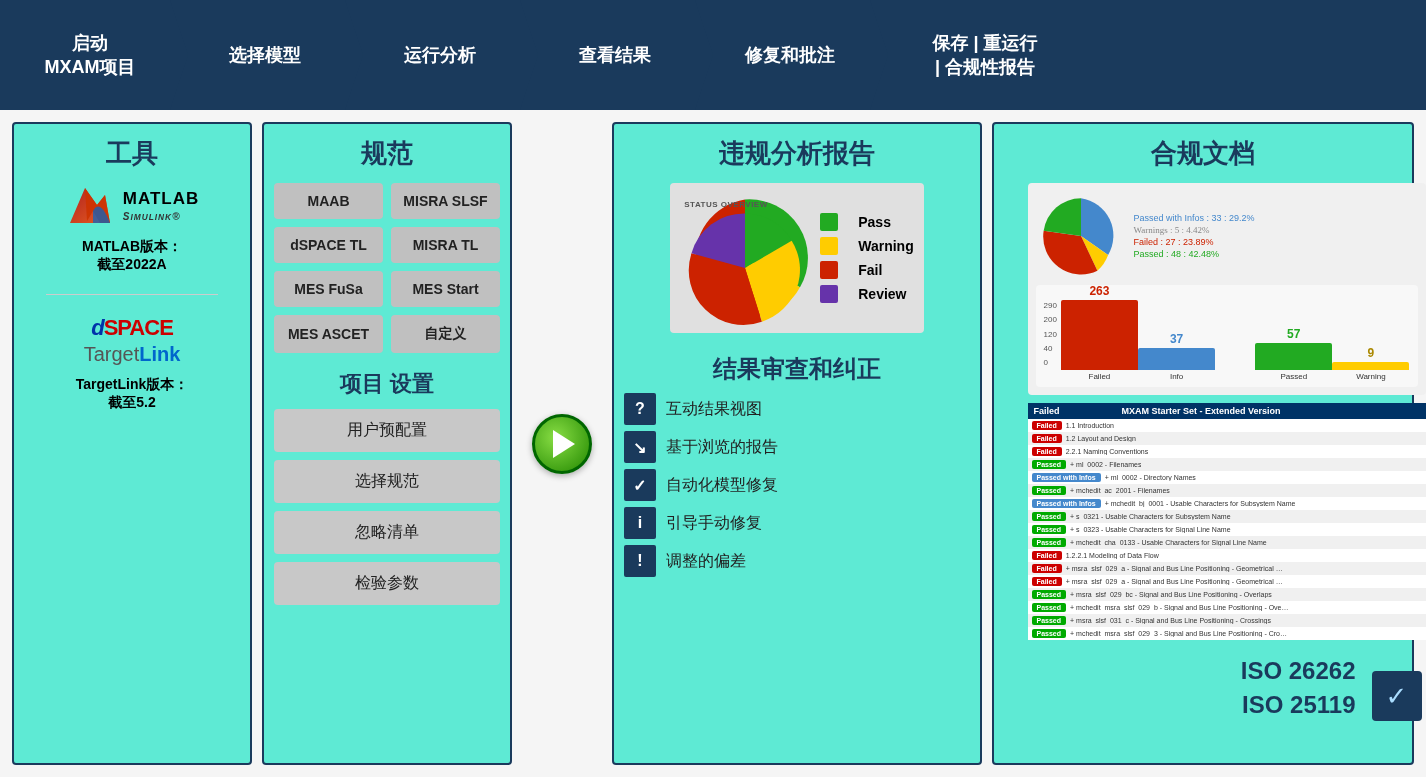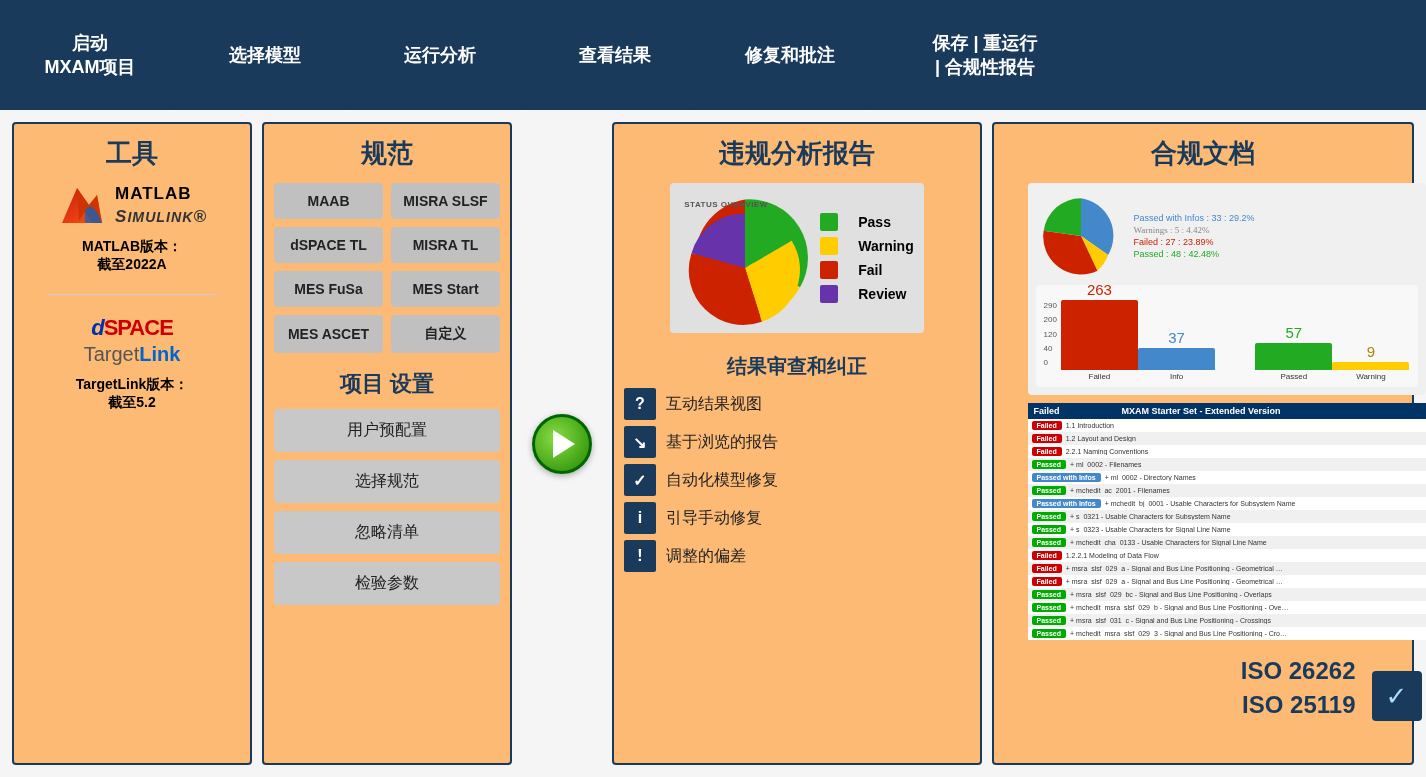--- a/index.html
+++ b/index.html
@@ -63,21 +63,21 @@
       display: flex;
       padding: 12px;
       gap: 10px;
       background: #f5f5f5;
       min-height: calc(777px - 110px);
     }
 
     
     .panel {
       border: 2px solid #1a3a5c;
-      background: #fdba74;
+      background: #5eead4;
       border-radius: 4px;
       display: flex;
       flex-direction: column;
       align-items: center;
       padding: 12px 10px;
     }
     .panel-title {
       font-size: 26px;
       font-weight: bold;
       color: #1a3a5c;
@@ -245,21 +245,21 @@
       width: 0;
       height: 0;
       border-top: 14px solid transparent;
       border-bottom: 14px solid transparent;
       border-left: 22px solid #fff;
       margin-left: 4px;
     }
 
     
     .result-title {
-      font-size: 20px;
+      font-size: 24px;
       font-weight: bold;
       color: #1a3a5c;
       margin: 10px 0 8px 0;
       text-align: center;
     }
     .result-actions {
       display: flex;
       flex-direction: column;
       gap: 6px;
       width: 100%;
@@ -310,22 +310,22 @@
       border-radius: 4px;
       padding: 6px 8px;
     }
     .bar-col {
       display: flex;
       flex-direction: column;
       align-items: center;
       gap: 2px;
     }
     .bar-val {
-      font-size: 15px;
-      font-weight: normal;
+      font-size: 12px;
+      font-weight: bold;
     }
     .bar-rect {
       width: 28px;
       border-radius: 2px 2px 0 0;
     }
     .bar-lbl {
       font-size: 8px;
       color: #333;
     }
 
@@ -442,21 +442,21 @@
             </linearGradient>
           </defs>
 
           <polygon points="5,40 20,5 32,22 40,12 45,40" fill="url(#mlGrad)" opacity="0.85"></polygon>
           <polygon points="20,5 32,22 40,12 45,40 35,40 28,28 22,38" fill="#cc3300" opacity="0.9"></polygon>
 
           <path d="M28,28 Q35,15 45,40 L28,40 Z" fill="#0066cc" opacity="0.7"></path>
         </svg>
         <div class="matlab-text">
           <span class="brand" style="font-variant:small-caps; font-weight:bold; font-size:17px;">MATLAB</span>
-          <span style="font-size:17px; font-style:italic; color:#333; letter-spacing:1px;">S<small>IMULINK</small>®</span>
+          <span style="font-size:10px; font-style:italic; color:#333; letter-spacing:1px;">S<small>IMULINK</small>®</span>
         </div>
       </div>
       <div class="matlab-version">
         <span>MATLAB版本：</span><br>
         <span>截至2022A</span>
       </div>
 
       <hr class="separator-line">
 
       <div class="dspace-logo">

